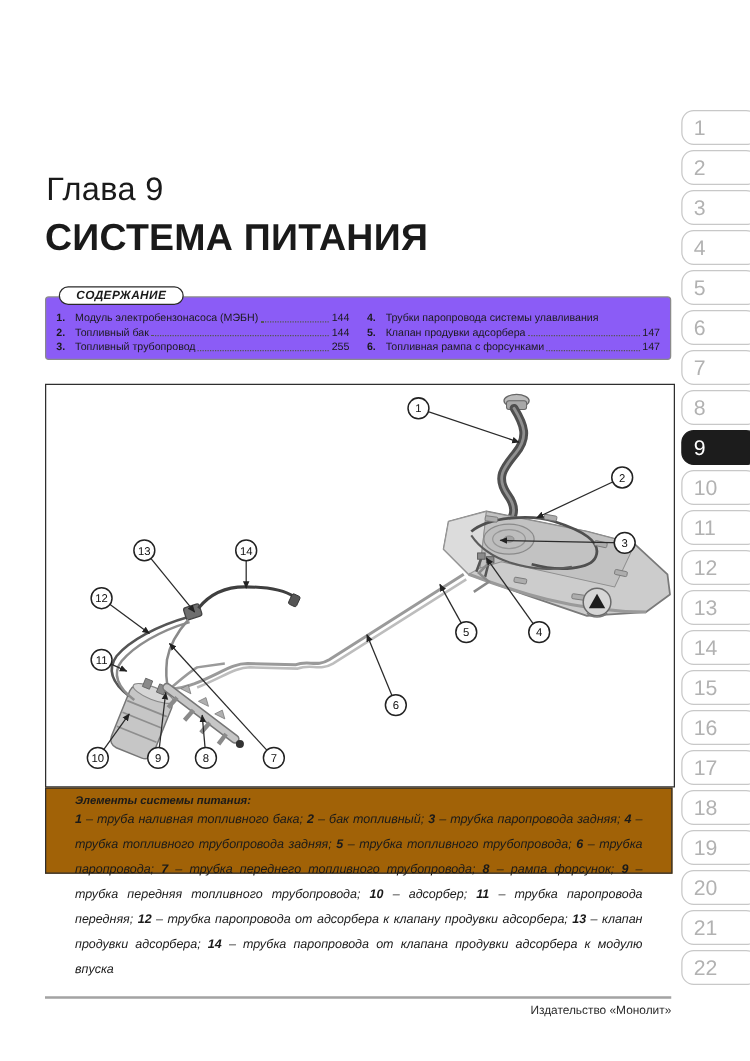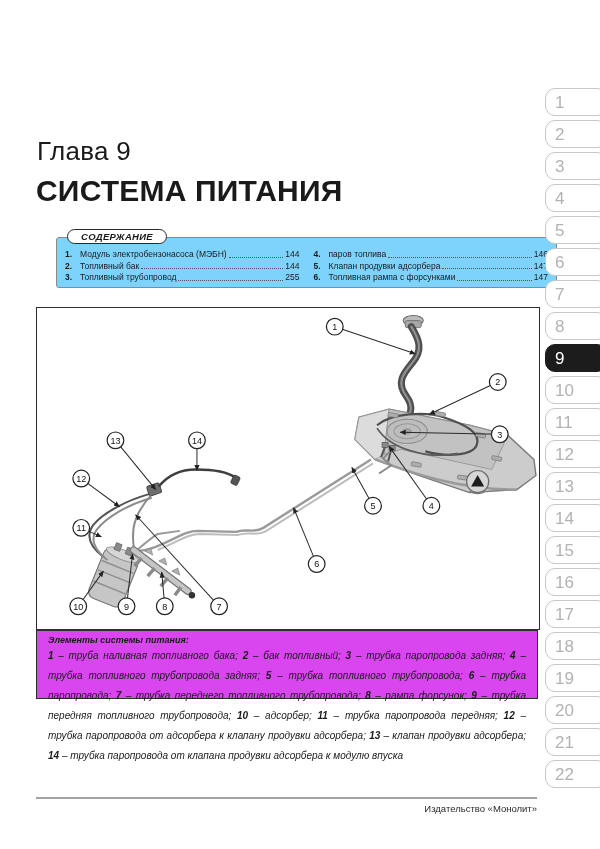--- a/index.html
+++ b/index.html
@@ -10,21 +10,21 @@
   }
   .abs{position:absolute;}
 
   
   .chapter{left:37px;top:136px;font-size:26px;font-weight:500;letter-spacing:.3px;}
   .page-title{left:36px;top:174px;font-size:30px;font-weight:bold;letter-spacing:.2px;}
 
   
   .toc-box{
     left:36px;top:237px;width:499px;height:49px;
-    border:1px solid #8a8a8a;border-radius:3px;background:#7dd3fc;margin-left:20px;
+    border:1px solid #8a8a8a;border-radius:3px;background:#8b5cf6;
   }
   .toc-tab{
     position:absolute;left:10px;top:-9px;background:#fff;
     border:1.5px solid #2a2a2a;border-radius:8px;
     padding:1px 13px;font-size:9.5px;font-weight:bold;font-style:italic;letter-spacing:.3px;
   }
   .toc-cols{display:flex;gap:14px;padding:11px 8px 4px 8px;}
   .toc-col{flex:1;display:flex;flex-direction:column;gap:1px;}
   .toc-item{display:flex;font-size:8.5px;line-height:10.5px;}
   .toc-num{width:15px;font-weight:bold;flex:none;}
@@ -33,21 +33,21 @@
   .toc-line{display:flex;align-items:flex-end;}
   .toc-label{white-space:nowrap;}
   .toc-dots{flex:1;border-bottom:1px dotted #555;margin:0 2px 2px 2px;min-width:8px;}
   .toc-page{flex:none;}
 
   
   .figure-box{left:36px;top:307px;width:502px;height:321px;border:1.5px solid #2e2e2e;background:#fff;}
   .figure-box svg{display:block;width:100%;height:100%;}
   .caption-box{
     left:36px;top:630px;width:502px;height:69px;border:1.5px solid #2e2e2e;
-    box-sizing:border-box;padding:4px 11px;background:#d946ef;
+    box-sizing:border-box;padding:4px 23px;background:#a16207;
   }
   .caption-title{font-size:9px;font-weight:bold;font-style:italic;line-height:11px;}
   .caption-text{font-size:10px;font-style:italic;line-height:20px;text-align:justify;}
   .caption-text b{font-weight:bold;}
 
   
   .side-tab{
     position:absolute;left:545px;width:62px;height:28px;
     border:1.5px solid #c8c8c8;border-radius:10px;background:#fff;
     font-size:17px;line-height:28px;color:#b2b2b2;
@@ -99,25 +99,21 @@
               <span class="toc-dots"></span>
               <span class="toc-page">255</span>
             </span>
           </span>
         </div>
       </div>
     <div class="toc-col" id="toc-right">
         <div class="toc-item">
           <span class="toc-num">4.</span>
           <span class="toc-body">
-            <span class="toc-line">
-              <span class="toc-label">паров топлива</span>
-              <span class="toc-dots"></span>
-              <span class="toc-page">146</span>
-            </span>
+            <span class="toc-pre">Трубки паропровода системы улавливания</span>
           </span>
         </div>
         <div class="toc-item">
           <span class="toc-num">5.</span>
           <span class="toc-body">
             <span class="toc-line">
               <span class="toc-label">Клапан продувки адсорбера</span>
               <span class="toc-dots"></span>
               <span class="toc-page">147</span>
             </span>

